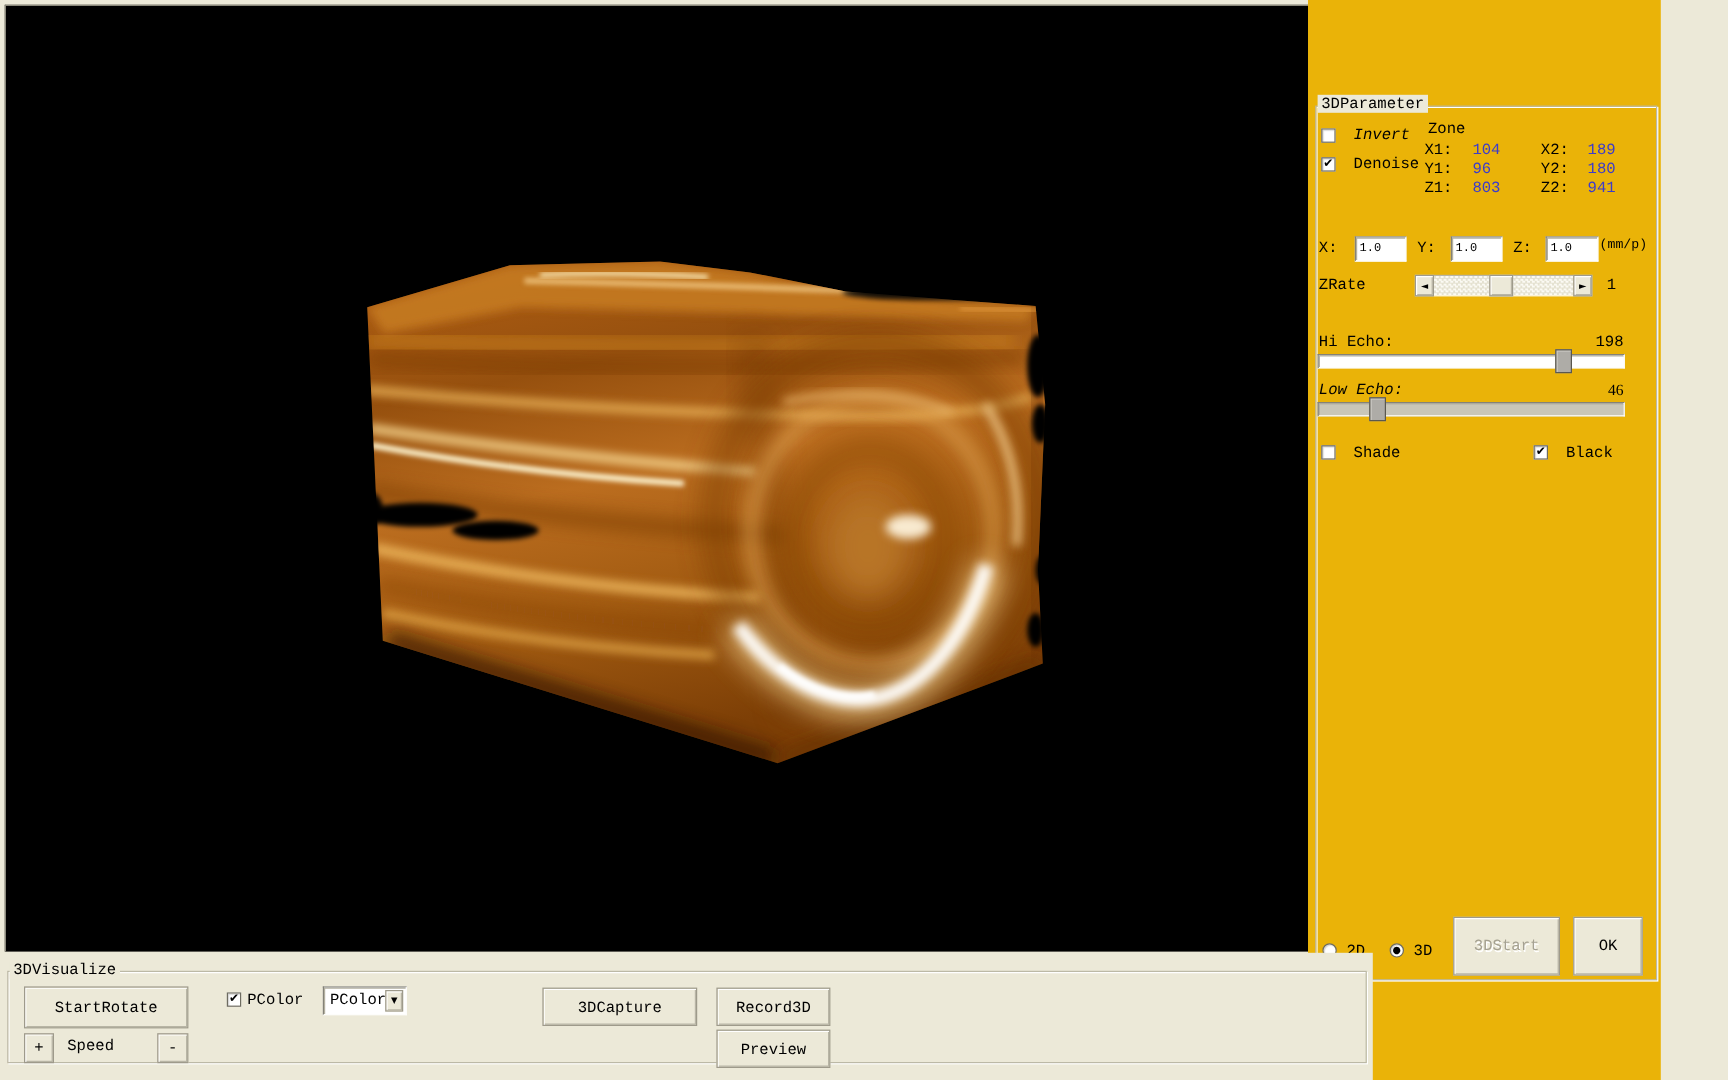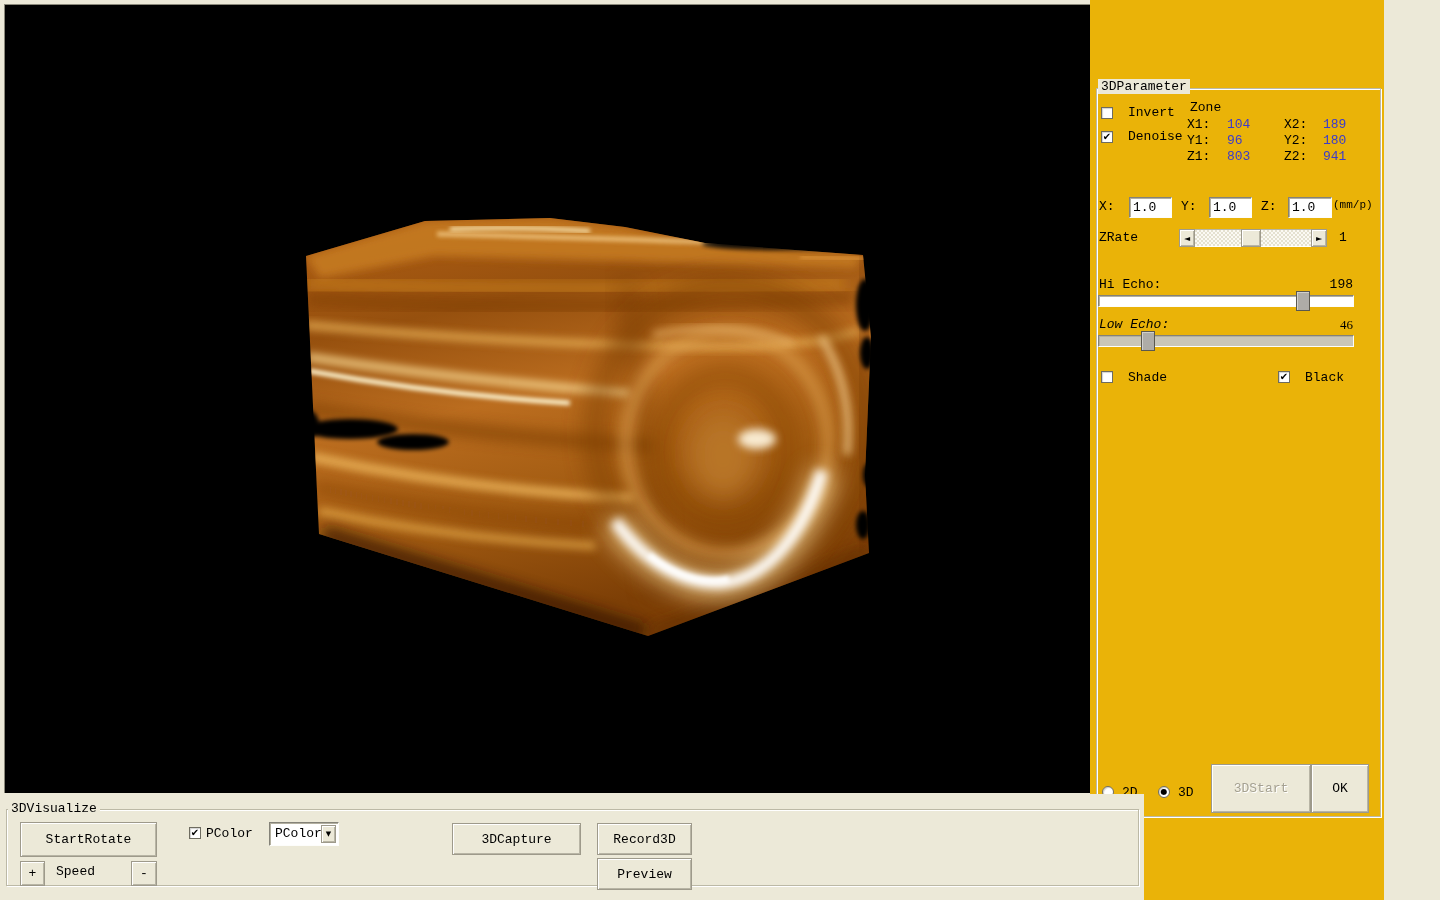--- a/index.html
+++ b/index.html
@@ -59,21 +59,21 @@
     font-size:8px; line-height:10px; text-align:center;
   }
   .lbl { position:absolute; line-height:15px; white-space:pre; }
   .blue { color:#3b3bcc; }
 
   .field {
     position:absolute; background:#fff; border:1px solid #848278;
     border-right-color:#fdfdfb; border-bottom-color:#fdfdfb;
     box-shadow:inset 1px 1px 0 #b3b0a0;
     font-family:"Liberation Mono","DejaVu Sans Mono",monospace;
-    font-size:13px; padding:1px 3px; color:#000;
+    font-size:10px; padding:1px 3px; color:#000;
   }
 
   .slider-track {
     position:absolute; height:12px;
     border:1px solid #848278; border-right-color:#fdfdfb; border-bottom-color:#fdfdfb;
     box-shadow:inset 1px 1px 0 #b3b0a0;
   }
   .slider-thumb {
     position:absolute; width:14px; height:20px; background:#aeaca7;
     border:1px solid #5a584f; box-shadow:inset 1px 1px 0 #d2d0cc;
@@ -193,21 +193,21 @@
   </svg>
 </div>
 
 <div id="right-panel" class="abs">
   <div class="groupbox" style="left:6px; top:88px; width:285px; height:729px;"></div>
   <span class="group-label" style="left:8px; top:79px;">3DParameter</span>
 
   <div class="checkbox" style="left:11px; top:107px;">
       <span></span>
     </div>
-  <span class="lbl" style="left:38px; top:105px;">Invert</span>
+  <span class="lbl" style="left:38px; top:105px;font-style:italic;">Invert</span>
   <div class="checkbox" style="left:11px; top:131px;">
       <span>✔</span>
     </div>
   <span class="lbl" style="left:38px; top:129px;">Denoise</span>
 
   <span class="lbl" style="left:100px; top:100px;">Zone</span>
   <span class="lbl" style="left:97px; top:117px;">X1:</span>
   <span class="lbl blue" style="left:137px; top:117px;">104</span>
   <span class="lbl" style="left:194px; top:117px;">X2:</span>
   <span class="lbl blue" style="left:233px; top:117px;">189</span>
@@ -262,21 +262,21 @@
 
   <div class="radio" style="left:12px; top:786px;">
       <span></span>
     </div>
   <span class="lbl" style="left:32px; top:785px;">2D</span>
   <div class="radio" style="left:68px; top:786px;">
       <span>●</span>
     </div>
   <span class="lbl" style="left:88px; top:785px;">3D</span>
 
-  <div class="btn disabled" style="left:121px; top:764px; width:100px; height:49px;">3DStart</div>
+  <div class="btn disabled" style="left:121px; top:764px; width:89px; height:49px;">3DStart</div>
   <div class="btn" style="left:221px; top:764px; width:58px; height:49px;">OK</div>
 </div>
 
 <div id="bottom-panel" class="abs">
   <div class="groupbox" style="left:6px; top:15px; width:1133px; height:77px;"></div>
   <span class="group-label" style="left:8px; top:7px;">3DVisualize</span>
 
   <div class="btn" style="left:20px; top:28px; width:137px; height:35px;">StartRotate</div>
   <div class="btn" style="left:20px; top:67px; width:25px; height:25px;">+</div>
   <span class="lbl" style="left:56px; top:70px;">Speed</span>

